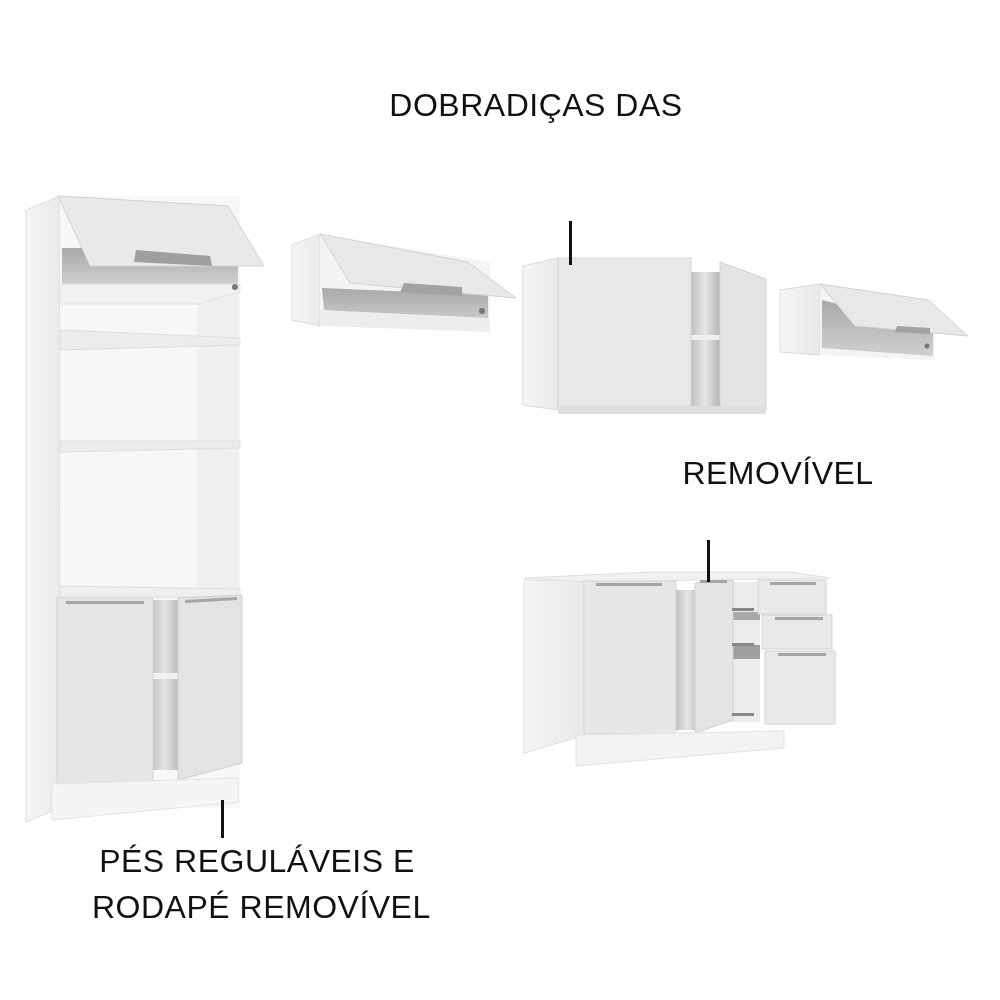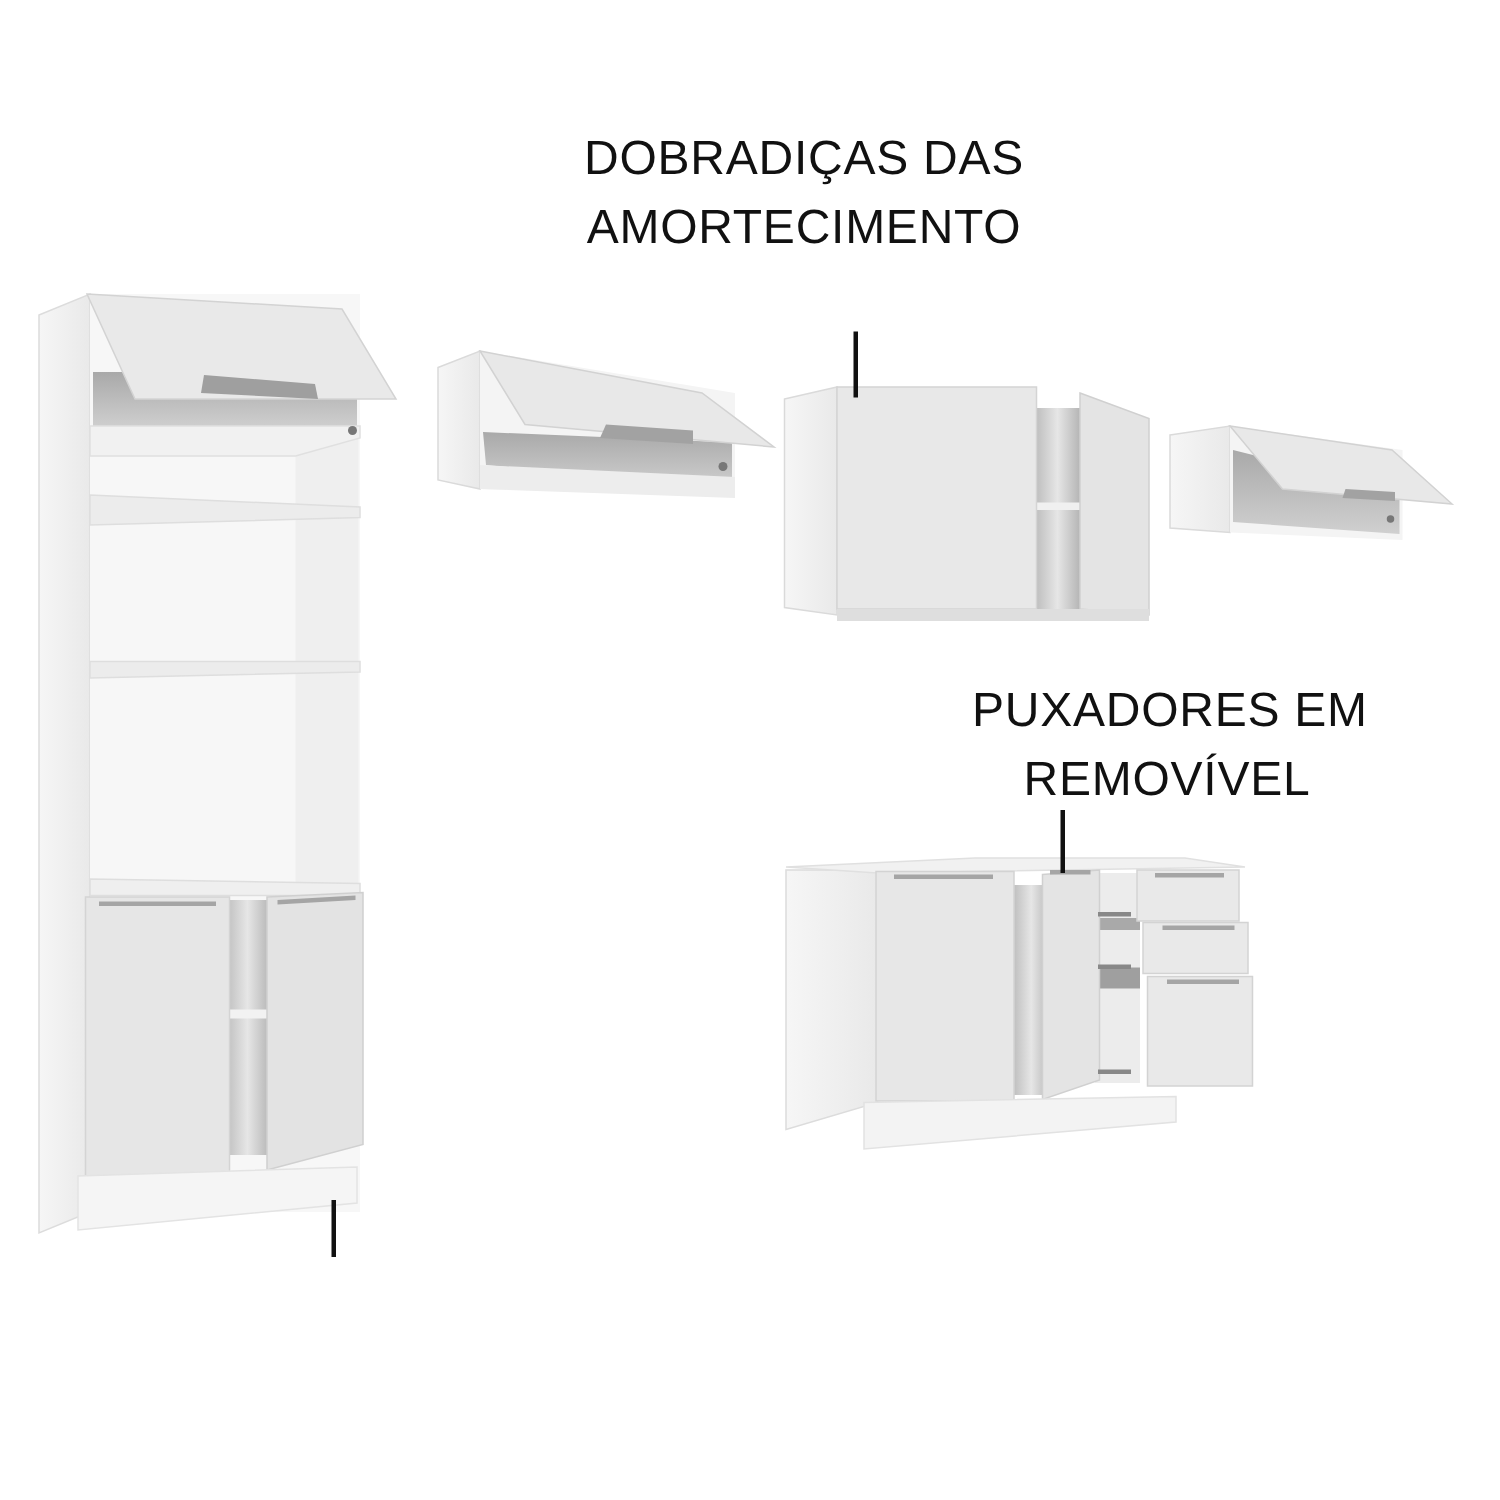--- a/index.html
+++ b/index.html
@@ -118,27 +118,27 @@
       <rect x="732" y="608" width="22" height="3" fill="#888"></rect>
       <rect x="732" y="643" width="22" height="3" fill="#888"></rect>
       <rect x="732" y="713" width="22" height="3" fill="#888"></rect>
 
       <polygon points="576,735 784,731 784,748 576,766" fill="#f3f3f3" stroke="#e2e2e2"></polygon>
     </g>
   </svg>
 
   <div class="label" style="left:386px;top:82px;width:300px;">
     <div>DOBRADIÇAS DAS</div>
-    <div>AMORTECIMENTO</div>
   </div>
   <div class="leader" style="left:569px;top:221px;height:44px;"></div>
 
   <div class="label" style="left:648px;top:450px;width:260px;">
-    <div>PUXADORES EM</div>
     <div>REMOVÍVEL</div>
   </div>
   <div class="leader" style="left:707px;top:540px;height:42px;"></div>
 
   <div class="label" style="left:92px;top:838px;width:330px;">
+    <div>PÉS REGULÁVEIS E</div>
+    <div>RODAPÉ REMOVÍVEL</div>
   </div>
   <div class="leader" style="left:221px;top:800px;height:38px;"></div>
 
 </div>
 
 </body></html>

